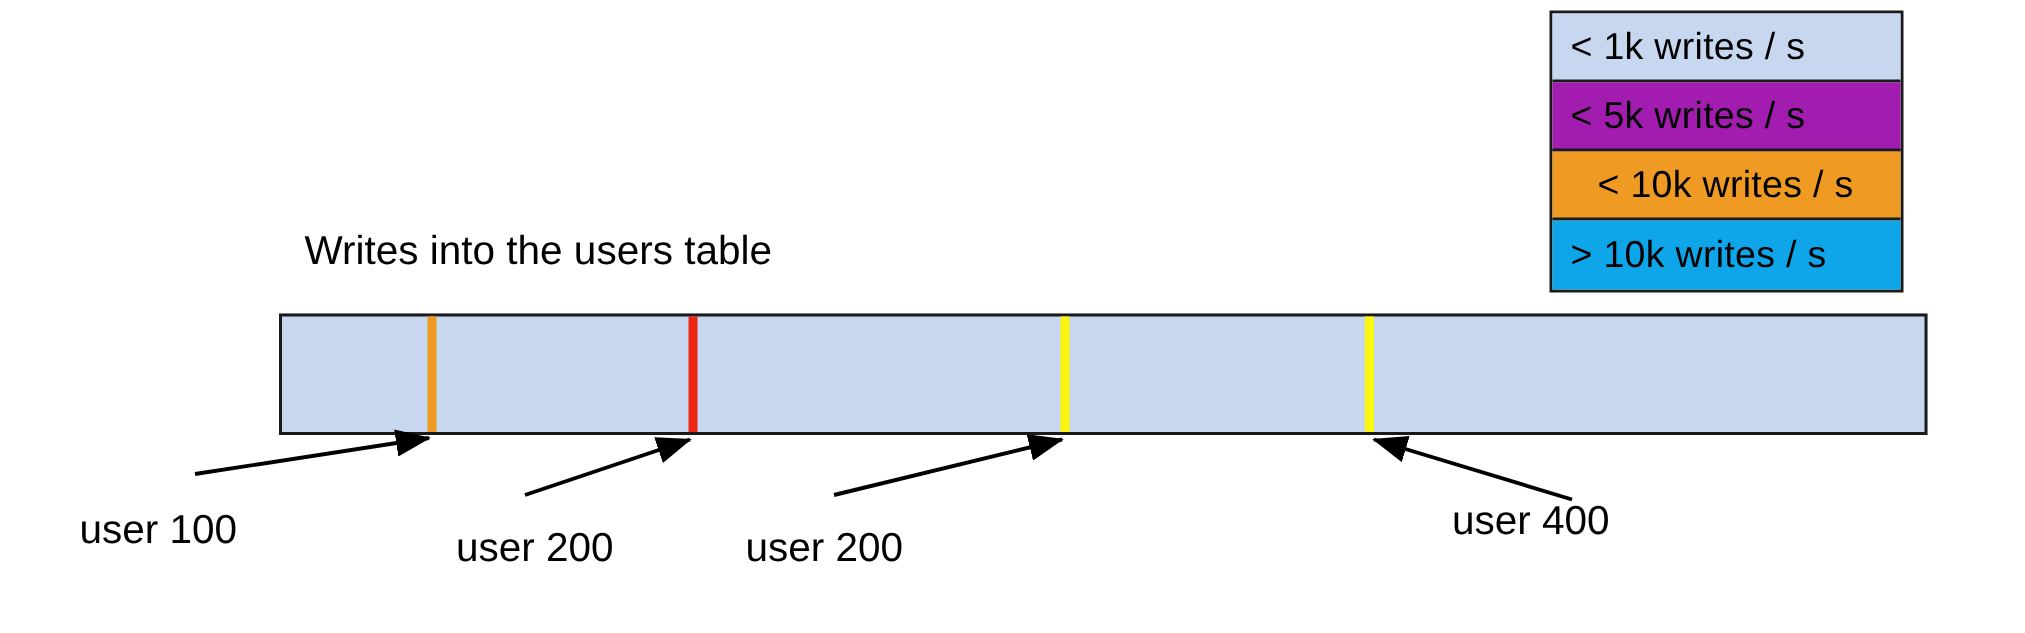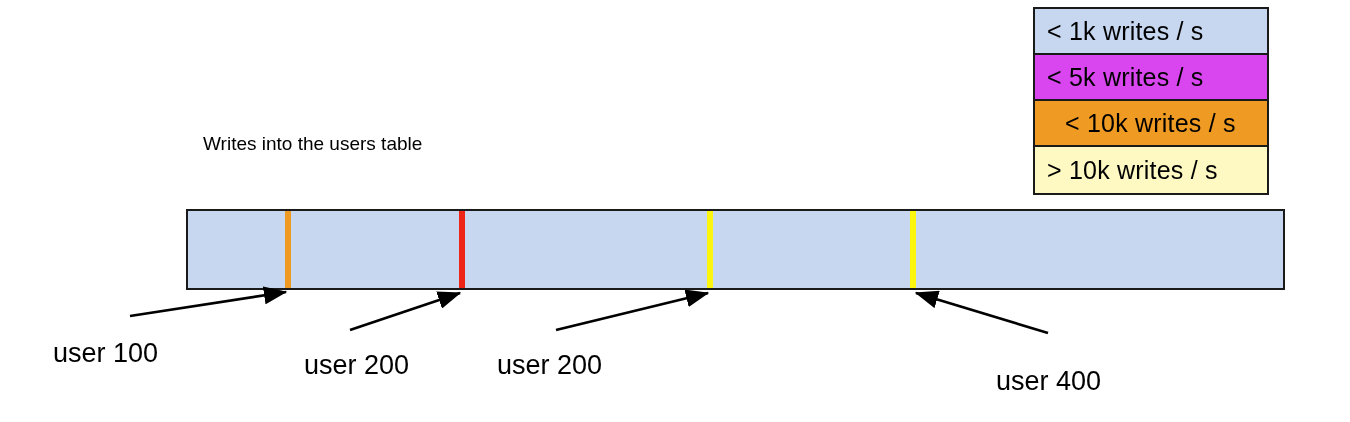--- a/index.html
+++ b/index.html
@@ -39,22 +39,22 @@
     letter-spacing: 0.2px;
     white-space: nowrap;
     border-bottom: 2px solid #1a1a1a;
   }
   .legend-row:last-child { border-bottom: none; }
 
   
   #chart-title {
     position: absolute;
     left: 203px;
-    top: 134px;
-    font-size: 19px;
+    top: 154px;
+    font-size: 27px;
     line-height: 1;
     white-space: nowrap;
   }
 
   
   #table-bar {
     position: absolute;
     left: 186px;
     top: 209px;
     width: 1099px;
@@ -89,27 +89,27 @@
     text-align: center;
   }
 </style>
 </head>
 <body>
 
 <div id="legend">
     <div class="legend-row" style="background: rgb(198, 215, 239);">
       <span>&lt; 1k writes / s</span>
     </div>
-    <div class="legend-row" style="background: #d946ef;">
+    <div class="legend-row" style="background: #a21caf;">
       <span>&lt; 5k writes / s</span>
     </div>
     <div class="legend-row" style="background: rgb(239, 154, 34); padding-left: 30px;">
       <span>&lt; 10k writes / s</span>
     </div>
-    <div class="legend-row" style="background: #fef9c3;">
+    <div class="legend-row" style="background: #0ea5e9;">
       <span>&gt; 10k writes / s</span>
     </div>
   </div>
 
 <div id="chart-title">Writes into the users table</div>
 
 <div id="table-bar">
     <div class="bar-stripe" style="background: rgb(239, 154, 34); left: 97px;"></div>
     <div class="bar-stripe" style="background: rgb(238, 36, 23); left: 271px;"></div>
     <div class="bar-stripe" style="background: rgb(252, 246, 14); left: 519px;"></div>
@@ -127,14 +127,14 @@
       <line x1="350" y1="330" x2="460" y2="293" stroke="#000000" stroke-width="2.6" marker-end="url(#arrowhead)"></line>
       <line x1="556" y1="330" x2="708" y2="293" stroke="#000000" stroke-width="2.6" marker-end="url(#arrowhead)"></line>
       <line x1="1048" y1="333" x2="916" y2="293" stroke="#000000" stroke-width="2.6" marker-end="url(#arrowhead)"></line>
     </g>
 </svg>
 
 <div id="user-labels">
     <div class="user-label" style="left: 53px; top: 340px;">user 100</div>
     <div class="user-label" style="left: 272px; top: 352px; margin-left: 32px;">user 200</div>
     <div class="user-label" style="left: 497px; top: 352px;">user 200</div>
-    <div class="user-label" style="left: 968px; top: 368px; margin-left: 28px;">user 400</div>
+    <div class="user-label" style="left: 968px; top: 334px;">user 400</div>
   </div>
 
 </body></html>

